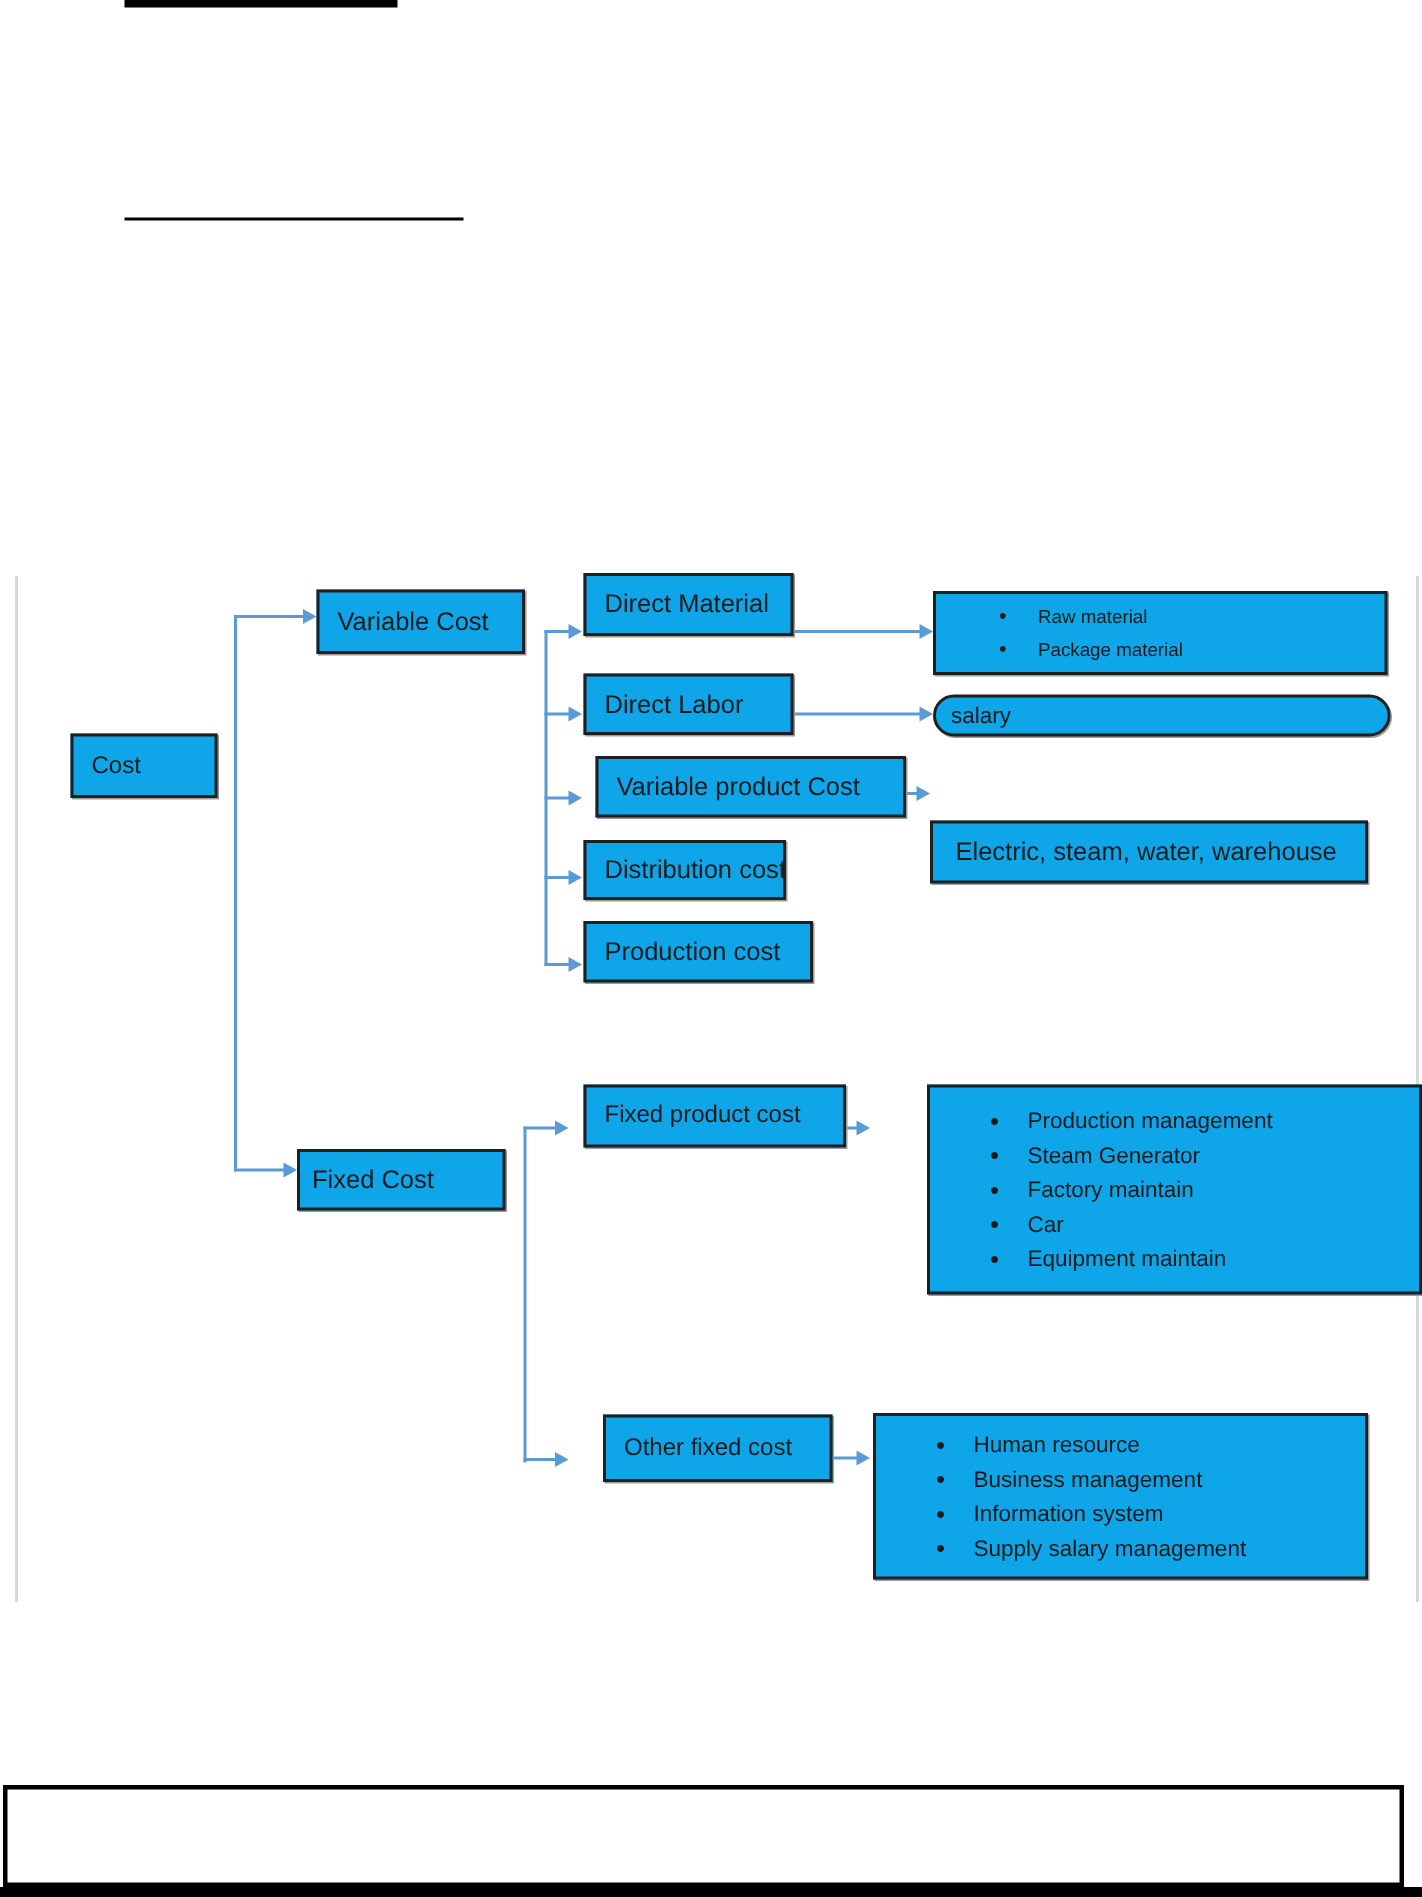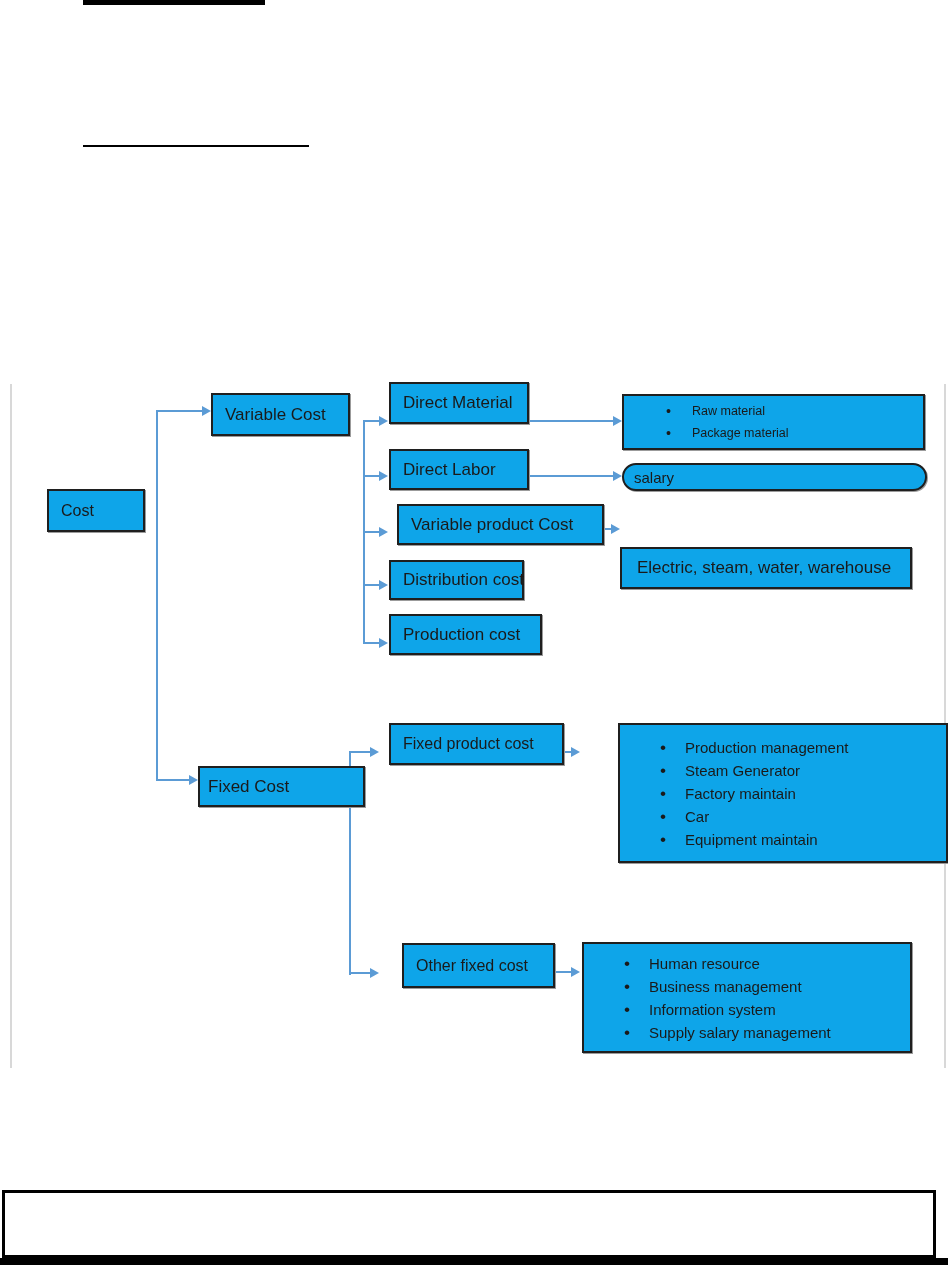--- a/index.html
+++ b/index.html
@@ -144,21 +144,21 @@
   </div>
 
   <div class="box" style="left:622px;top:463px;width:305px;height:28px;font-size:15px;border-radius:14px;">
     <span class="lbl" style="padding-left:10px;">salary</span>
   </div>
 
   <div class="box" style="left:620px;top:503px;width:292px;height:42px;margin-top:44px;">
     <span class="lbl" style="padding-left:15px;">Electric, steam, water, warehouse</span>
   </div>
 
-  <div class="box" style="left:198px;top:766px;width:167px;height:41px;">
+  <div class="box" style="left:198px;top:766px;width:139px;height:41px;">
     <span class="lbl" style="padding-left:8px;">Fixed Cost</span>
   </div>
 
   <div class="box" style="left:389px;top:723px;width:175px;height:42px;font-size:16px;">
     <span class="lbl">Fixed product cost</span>
   </div>
 
   <div class="box detail" style="left:582px;top:723px;width:330px;height:140px;font-size:15px;margin-left:36px;">
     <ul>
       <li>

